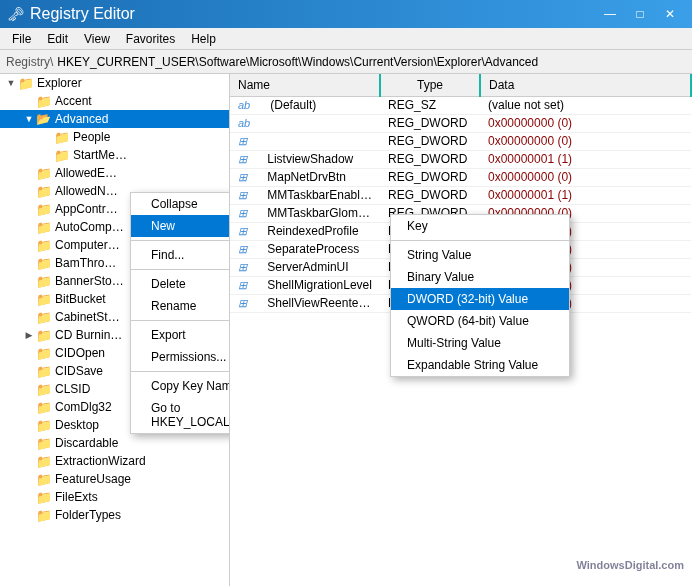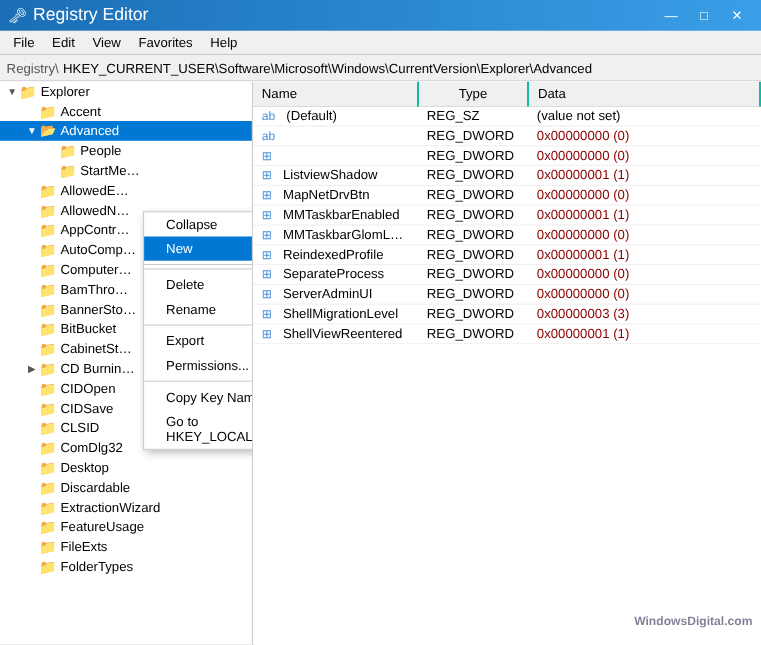--- a/index.html
+++ b/index.html
@@ -165,23 +165,24 @@
       border-bottom: 1px solid #f0f0f0;
       white-space: nowrap;
       overflow: hidden;
       text-overflow: ellipsis;
       max-width: 150px;
     }
 
     .reg-icon {
       display: inline-flex;
       align-items: center;
-      margin-right: 10px;
+      margin-right: 20px;
       font-size: 11px;
       color: #4a90d9;
+      font-style: italic;
     }
     .dword-color { color: #8B0000; }
 
     
     .context-menu {
       position: absolute;
       left: 130px;
       top: 118px;
       background: white;
       border: 1px solid #ccc;
@@ -425,20 +426,21 @@
         <span class="tree-arrow"></span>
         <span class="folder-icon folder-yellow">📁</span>
         <span>FolderTypes</span>
       </div>
     </div>
 
     <div class="context-menu">
       <div class="ctx-item">Collapse</div>
       <div class="ctx-item highlighted">New</div>
       <div class="ctx-separator"></div>
+      <div class="ctx-item">Find...</div>
       <div class="ctx-separator"></div>
       <div class="ctx-item">Delete</div>
       <div class="ctx-item">Rename</div>
       <div class="ctx-separator"></div>
       <div class="ctx-item">Export</div>
       <div class="ctx-item">Permissions...</div>
       <div class="ctx-separator"></div>
       <div class="ctx-item">Copy Key Name</div>
       <div class="ctx-item">Go to HKEY_LOCAL_MACHINE</div>
     </div>
@@ -512,16 +514,26 @@
           </tr>
           <tr class="table-row">
             <td><span class="reg-icon">⊞</span>ShellViewReentered</td>
             <td>REG_DWORD</td>
             <td><span class="dword-color">0x00000001 (1)</span></td>
           </tr>
         </tbody>
       </table>
     </div>
 
+    <div class="submenu">
+      <div class="sub-item">Key</div>
+      <div class="ctx-separator"></div>
+      <div class="sub-item">String Value</div>
+      <div class="sub-item">Binary Value</div>
+      <div class="sub-item selected">DWORD (32-bit) Value</div>
+      <div class="sub-item">QWORD (64-bit) Value</div>
+      <div class="sub-item">Multi-String Value</div>
+      <div class="sub-item">Expandable String Value</div>
+    </div>
   </div>
 </div>
 
 <div class="watermark">WindowsDigital.com</div>
 
 </body></html>

